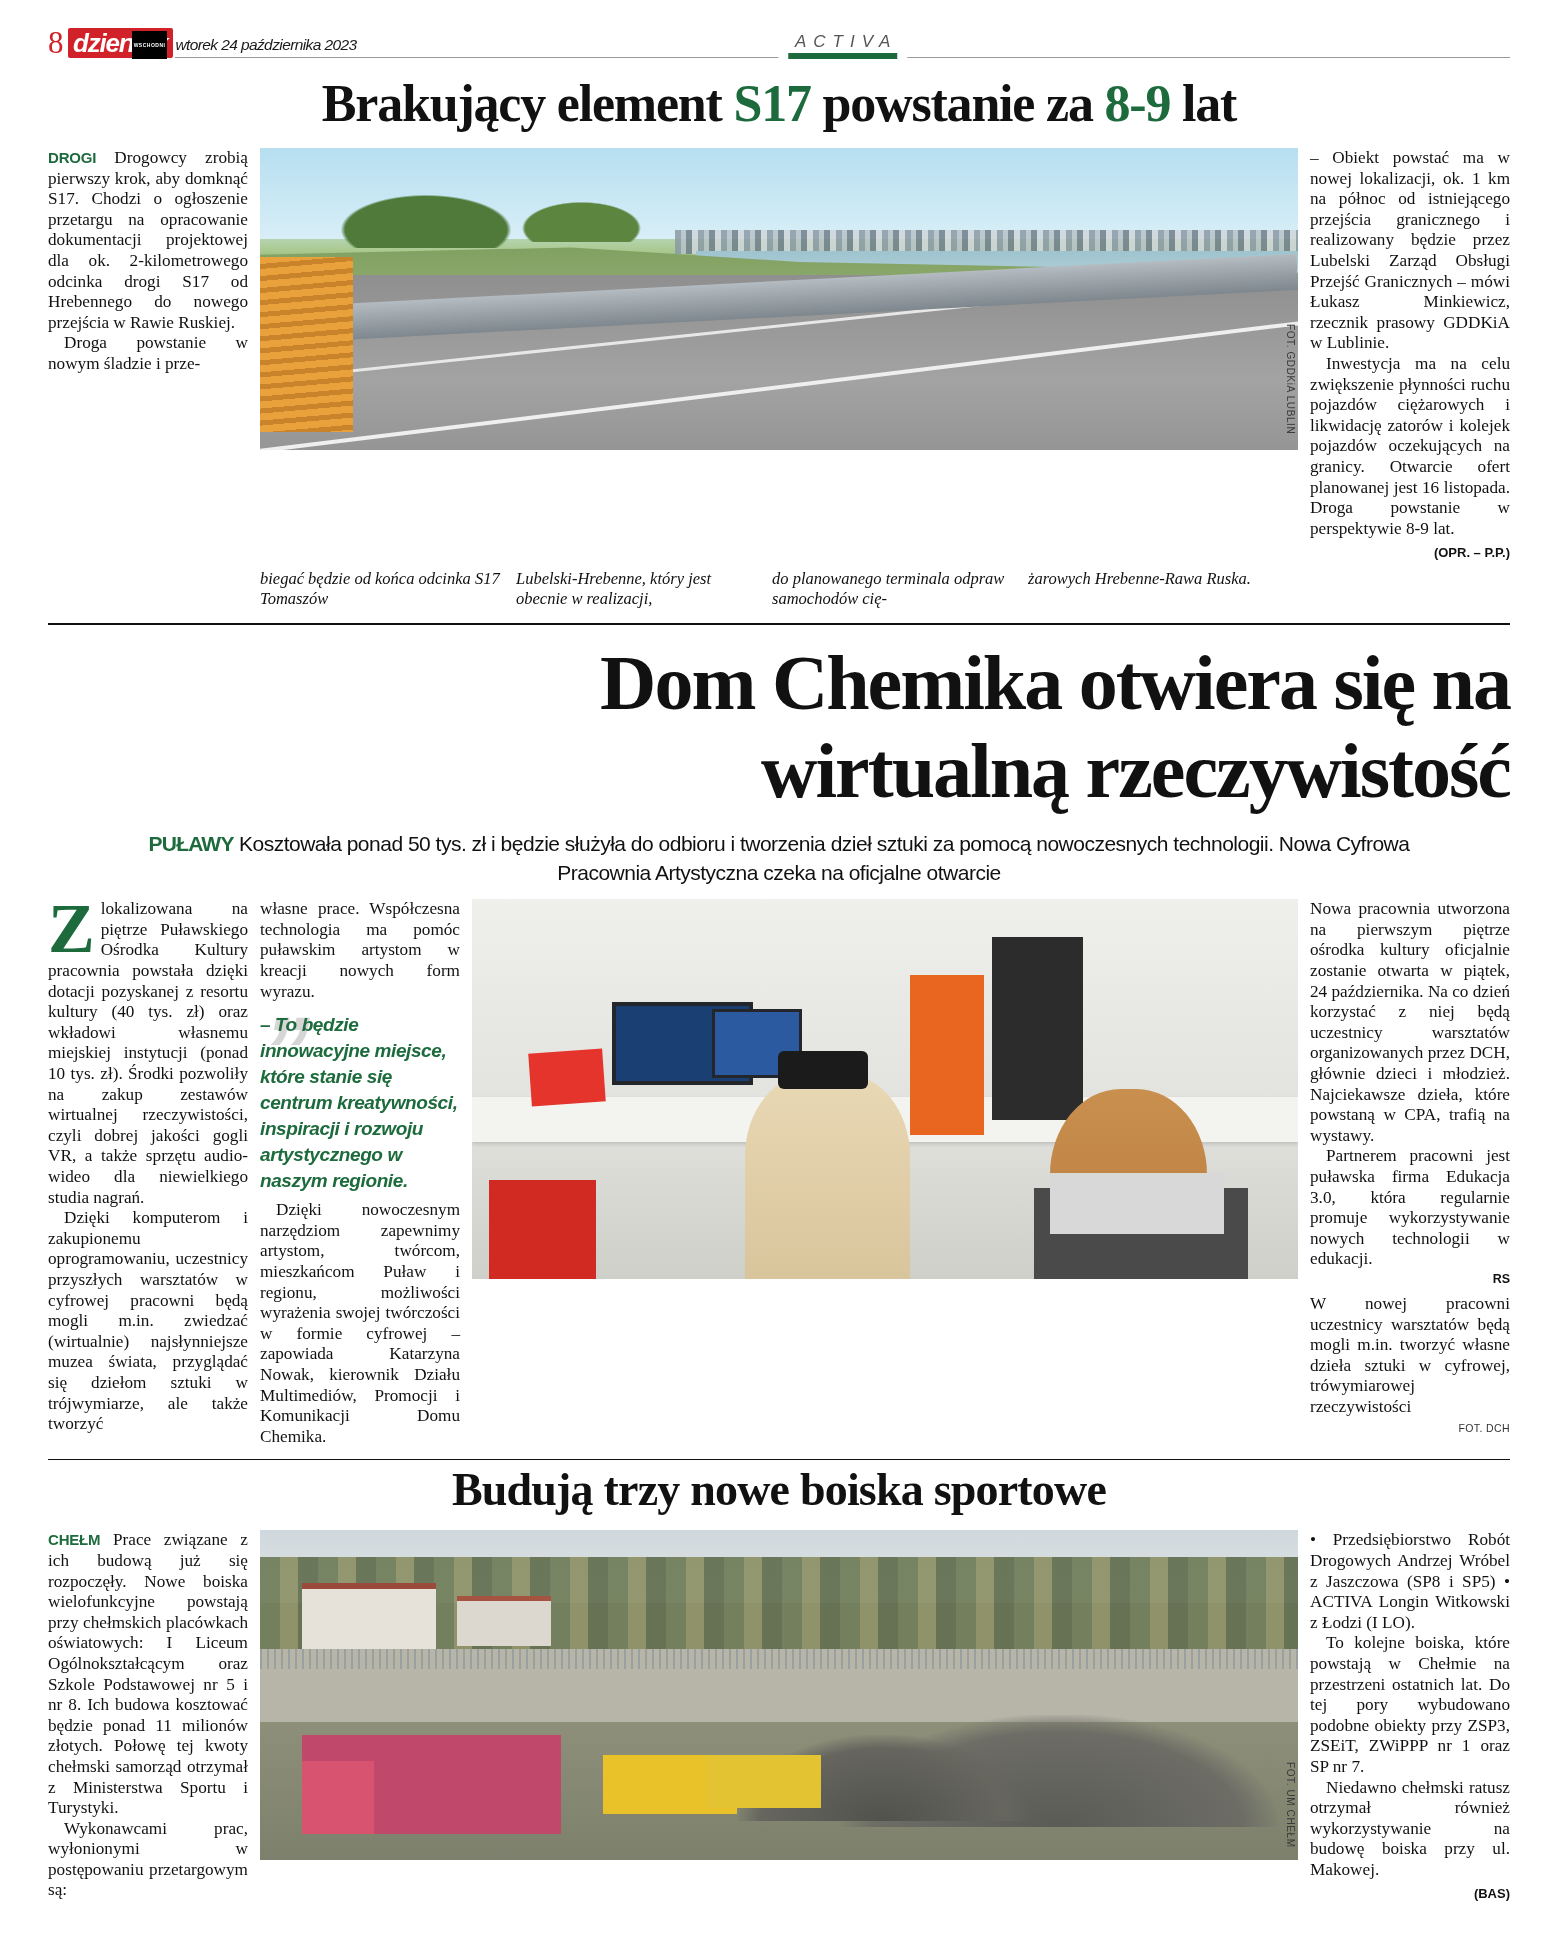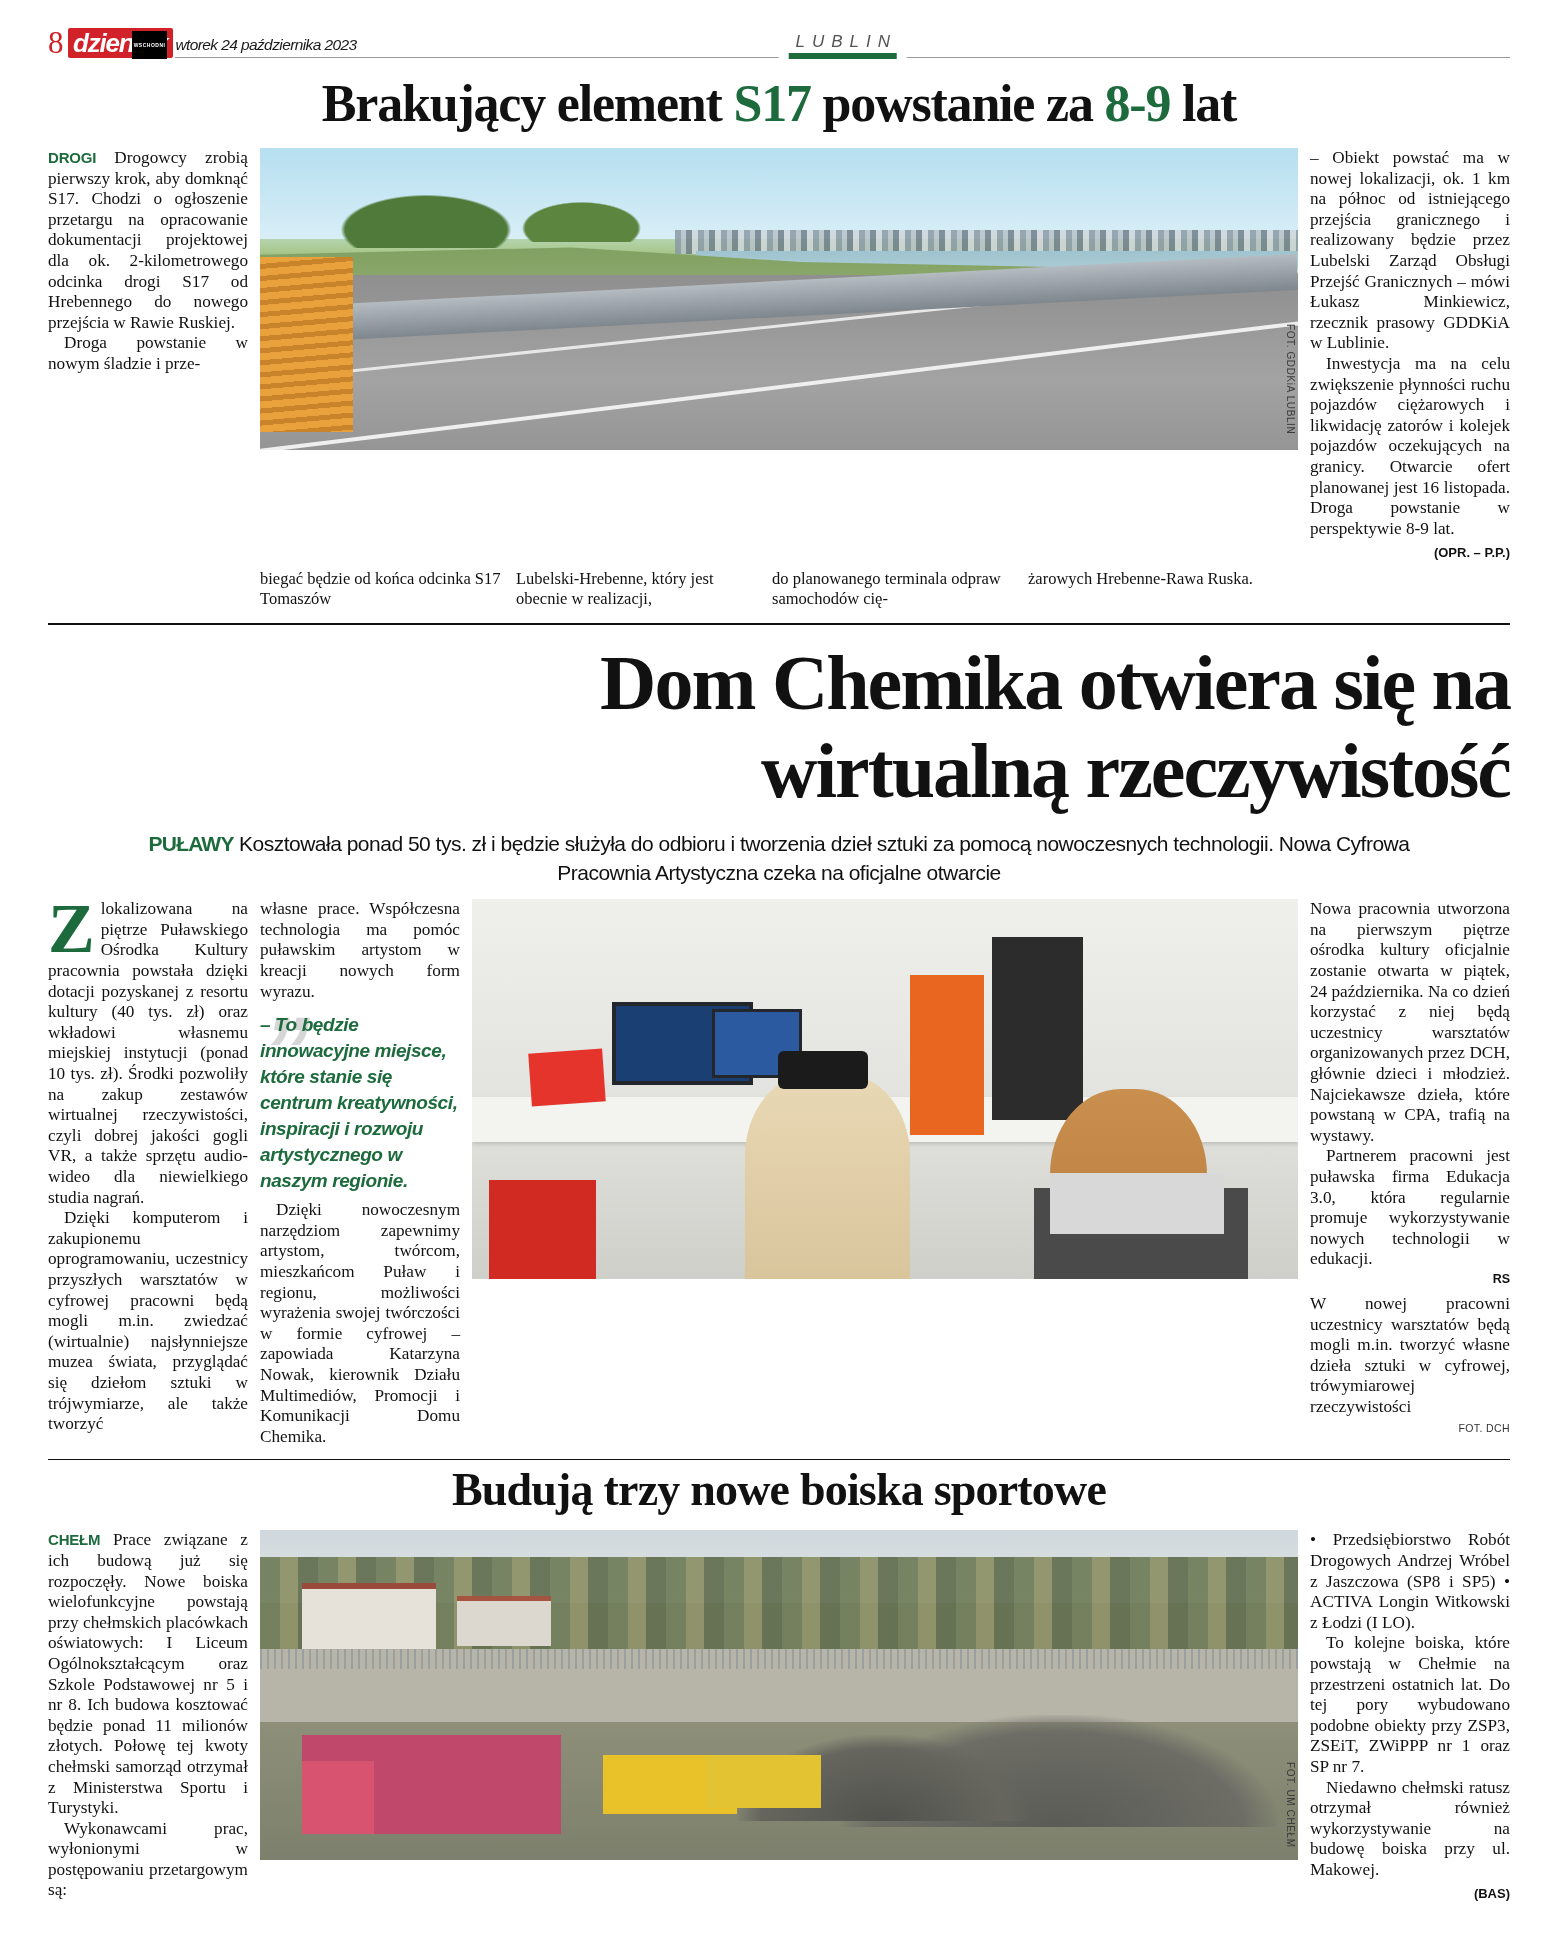--- a/index.html
+++ b/index.html
@@ -103,21 +103,21 @@
     transform: rotate(-6deg); }
   .barrier { position:absolute; top:44%; left:0; right:0; height:12%;
     background: linear-gradient(#b4bcc2, #7e878d); transform: rotate(-3deg); }
   .guard-orange { position:absolute; left:0; top:36%; width:9%; height:58%;
     background: repeating-linear-gradient(175deg, #e9a23b 0 7px, #c9832a 7px 12px); }
   .photo-credit {
     position: absolute; right: 2px; top: 176px;
     writing-mode: vertical-rl; font-family: "Liberation Sans", sans-serif;
     font-size: 10px; letter-spacing: 0.6px; color: #3b3b3b; background: rgba(255,255,255,.0);
   }
-  .capgrid { display: grid; grid-template-columns: repeat(4, 1fr); gap: 14px; margin-top: 9px; }
+  .capgrid { display: grid; grid-template-columns: repeat(4, 1fr); gap: 14px; margin-top: 9px; font-style: italic; }
   .capgrid p { font-family: "Liberation Serif", serif; font-size: 16.5px; line-height: 20px; }
 
   .sep { border-top: 2px solid #111; margin: 14px 0 0 0; }
   .sep-thin { border-top: 1px solid #111; margin: 12px 0 0 0; }
 
   
   .art2 { display: grid; grid-template-columns: 200px 200px 1fr 200px; gap: 12px; margin-top: 12px; }
   .art2 p, .art3 p { font-family: "Liberation Serif", serif; font-size: 17.2px; line-height: 20.6px;
     text-align: justify; text-indent: 16px; hyphens: auto; }
   .art2 p.first, .art3 p.first { text-indent: 0; }
@@ -187,21 +187,21 @@
   <div class="masthead">
     <span class="folio-num">8</span>
     <span class="logo-box">
       <span>dziennik</span>
       <span class="logo-sub">WSCHODNI</span>
     </span>
     <div class="date-wrap">
       <span class="date-text">wtorek 24 października 2023</span>
       <div class="rule-top"></div>
       <div class="section-tag">
-        <span class="st-label">LUBLIN</span>
+        <span class="st-label">ACTIVA</span>
         <div class="st-bar"></div>
       </div>
     </div>
   </div>
 
   <h1 class="hl1"><span>Brakujący element </span><span class="g">S17</span><span> powstanie za </span><span class="g">8-9</span><span> lat</span></h1>
 
   <div class="art1">
 
     <div class="col-text">

